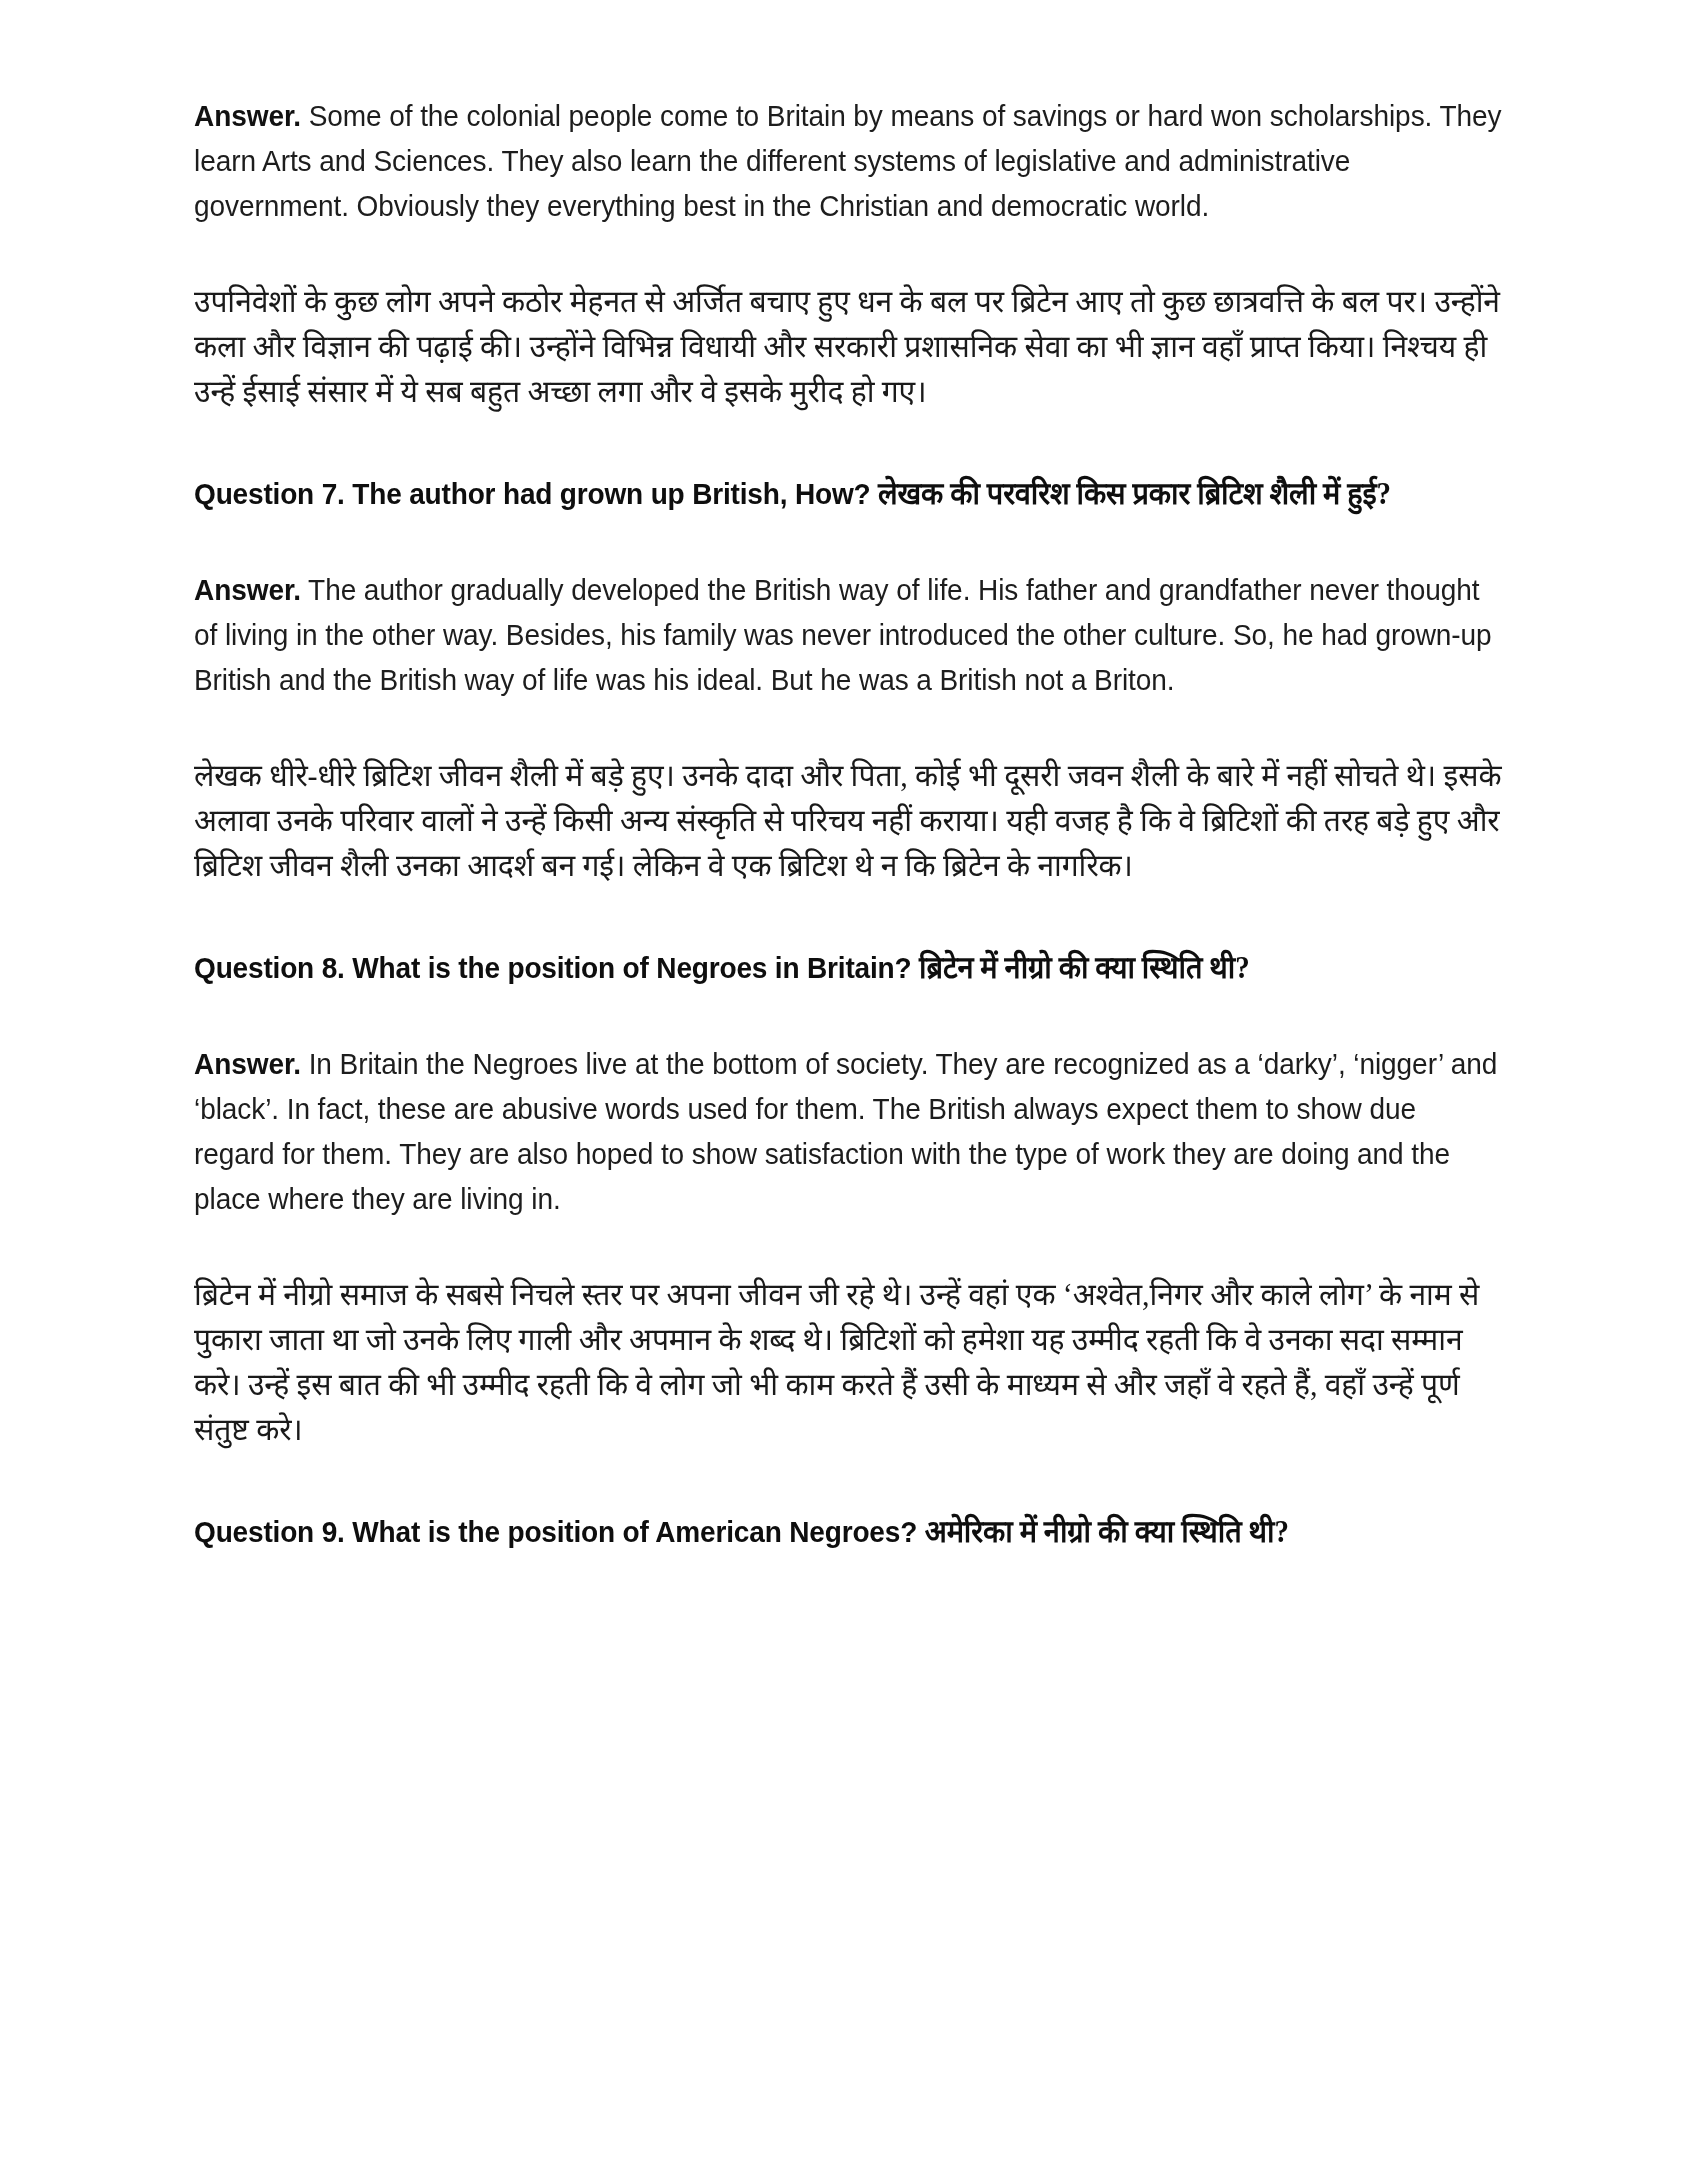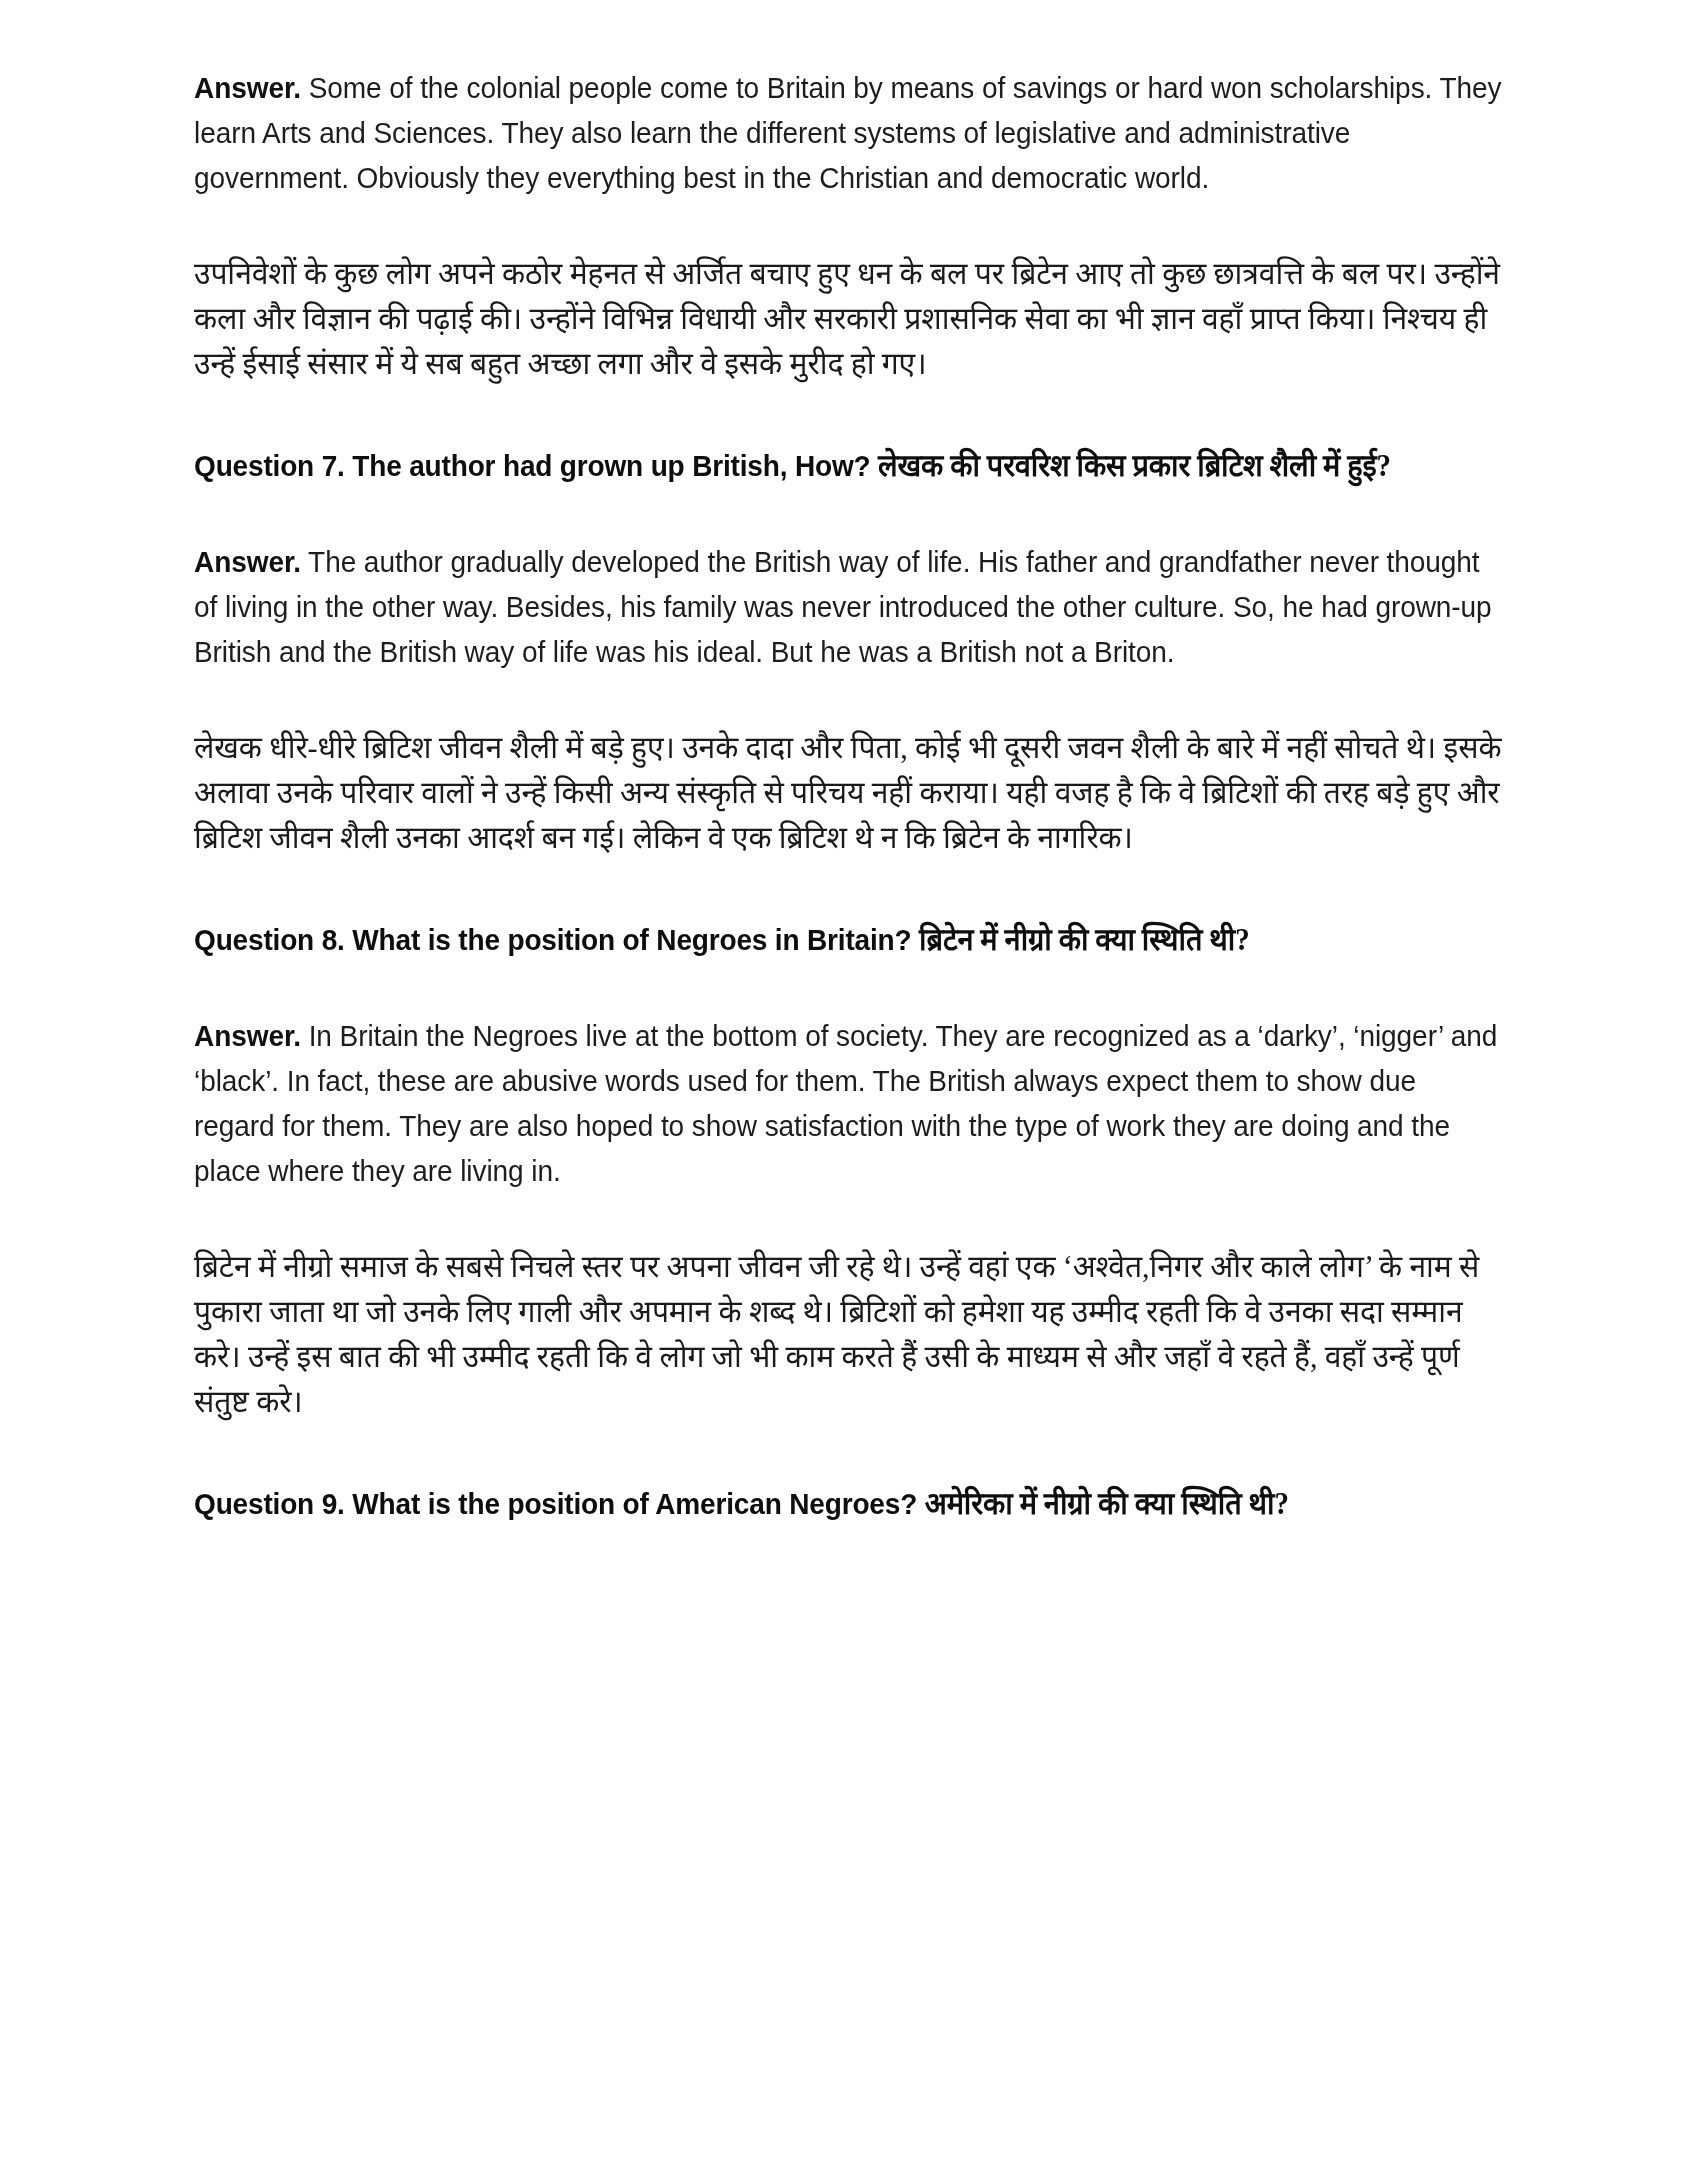--- a/index.html
+++ b/index.html
@@ -15,21 +15,21 @@
     color: #1b1b1b;
     -webkit-font-smoothing: antialiased;
   }
 
   .page {
     position: relative;
     width: 1683px;
     height: 2178px;
     background: #ffffff;
     box-sizing: border-box;
-    padding: 65px 183px 0 194px;
+    padding: 93px 183px 0 194px;
   }
 
   .content {
     width: 1307px;
   }
 
   
   .para-en {
     font-family: "Liberation Sans", "DejaVu Sans", sans-serif;
     font-size: 30px;

